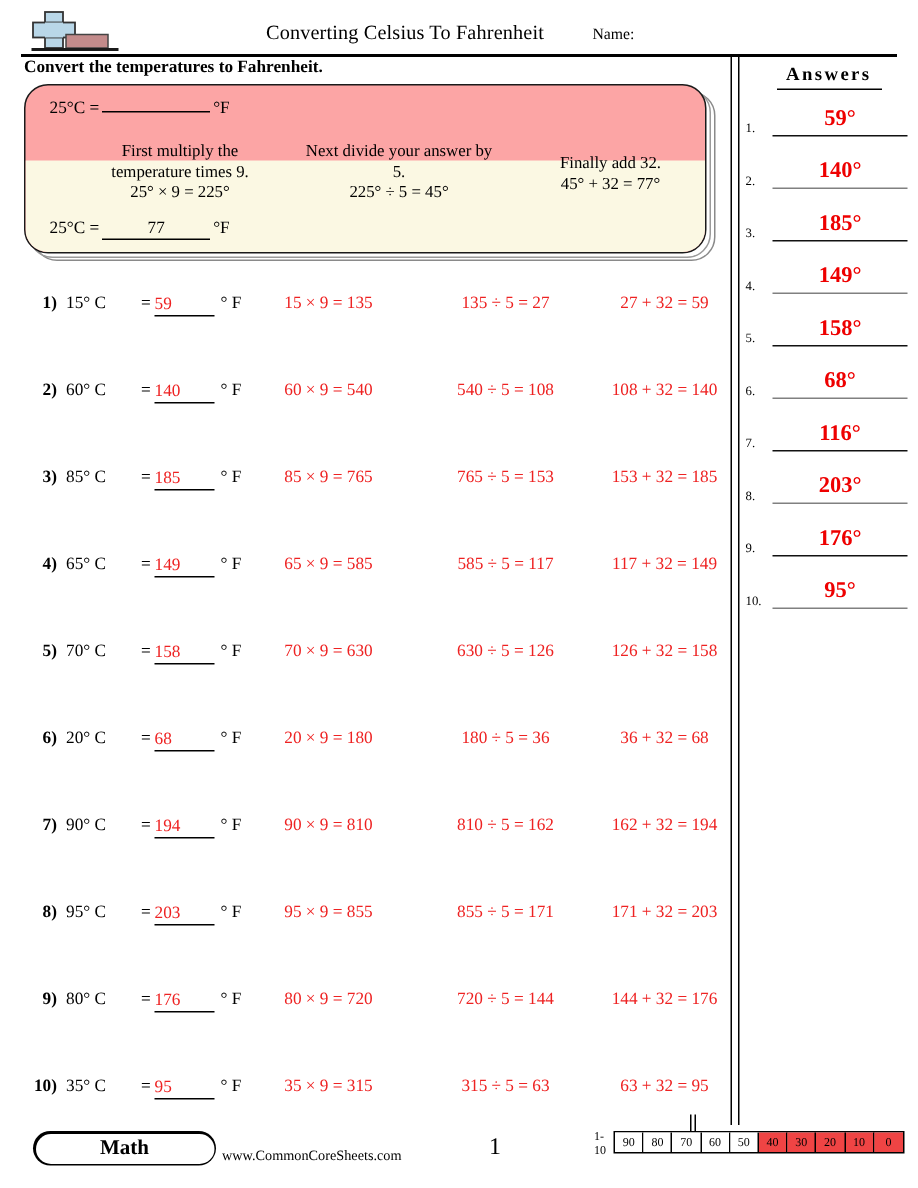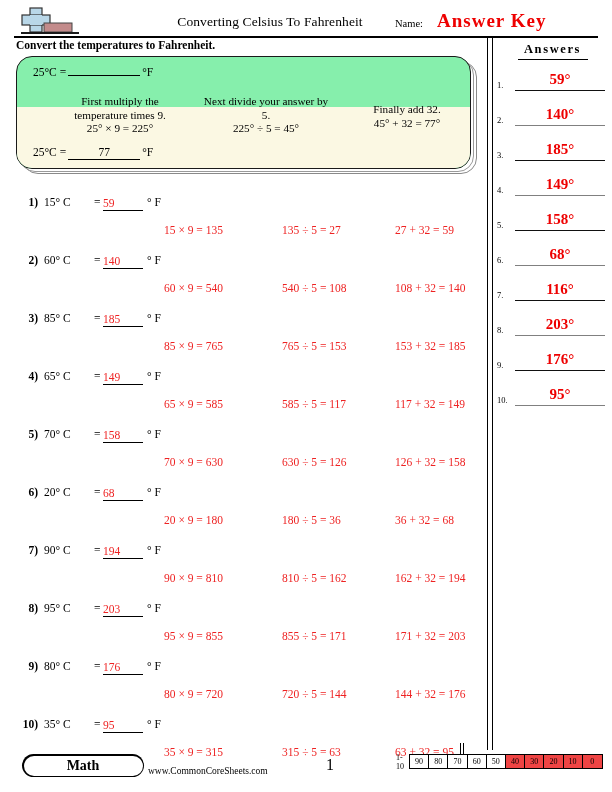--- a/index.html
+++ b/index.html
@@ -95,21 +95,21 @@
     box-sizing: border-box;
     background: transparent;
   }
   #example-frame {
     position: absolute;
     left: 0; top: 0;
     width: 455px; height: 113px;
     border: 1.3px solid #1a1a1a;
     border-radius: 16px;
     box-sizing: border-box;
-    background: #86efac;
+    background: #fca5a5;
     overflow: hidden;
   }
   #example-tint {
     position: absolute;
     left: 0; top: 50px;
     width: 100%; height: 63px;
     background: #fbf8e3;
   }
   .ex-line {
     position: absolute;
@@ -177,23 +177,22 @@
   }
   .p-degf {
     position: absolute;
     left: 147px; top: 0;
     white-space: nowrap;
   }
   .p-step {
     position: absolute;
     top: 0;
     color: #ee2222;
-    text-align: left;
+    text-align: center;
     white-space: nowrap;
-    margin-top: 28px;
   }
   .p-step-1 { left: 164px; width: 110px; }
   .p-step-2 { left: 282px; width: 110px; }
   .p-step-3 { left: 395px; width: 96px; }
 
   
   #divider-outer {
     position: absolute;
     left: 487px; top: 36px;
     width: 0; height: 714px;
@@ -348,21 +347,20 @@
       <rect x="13" y="12" width="10" height="8" fill="#b9d7e8"></rect>
       <rect x="26" y="19" width="28" height="9" fill="#c38b8b" stroke="#444" stroke-width="1"></rect>
       <rect x="3" y="28" width="58" height="2" fill="#1a1a1a"></rect>
     </svg>
   </div>
 
   <div id="worksheet-title">Converting Celsius To Fahrenheit</div>
 
   <div id="name-label">Name:</div>
 
-  <div id="answer-key-text">Answer Key</div>
 
   <div id="header-rule"></div>
 </div>
 
 <div id="instructions">Convert the temperatures to Fahrenheit.</div>
 
 <div id="worksheet">
 
   <div id="example-box">
     <div id="example-shadow1"></div>

